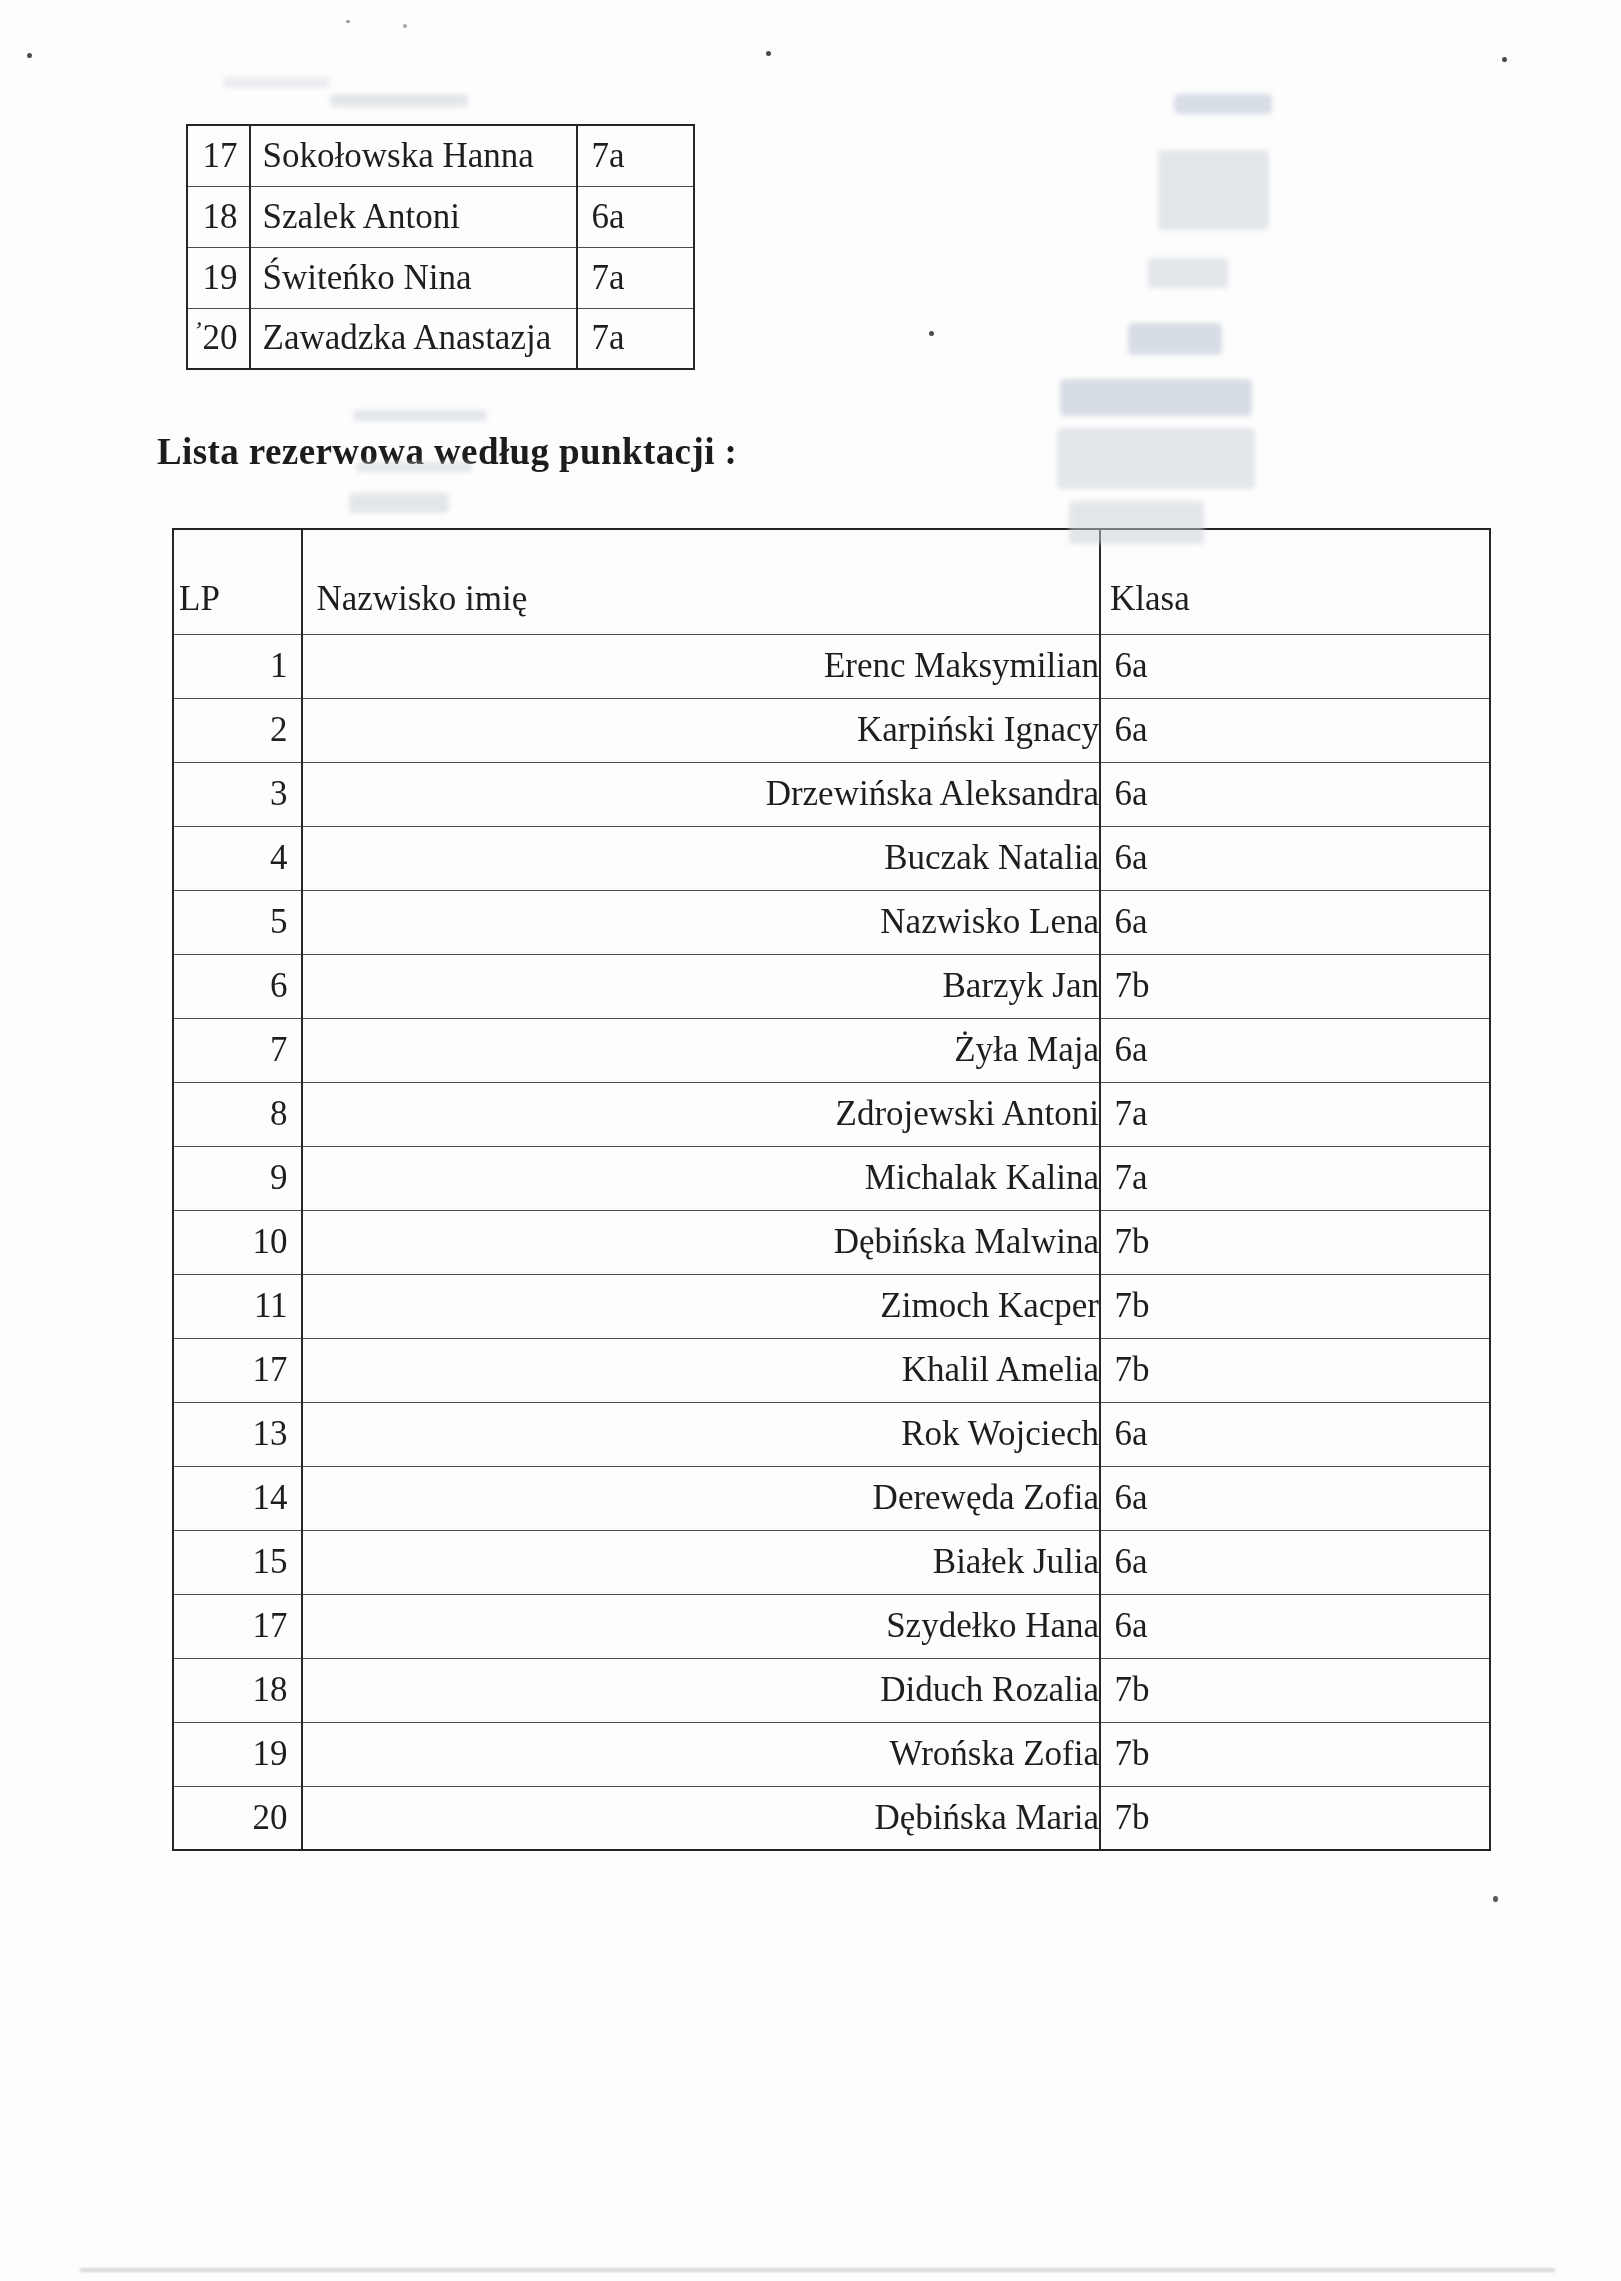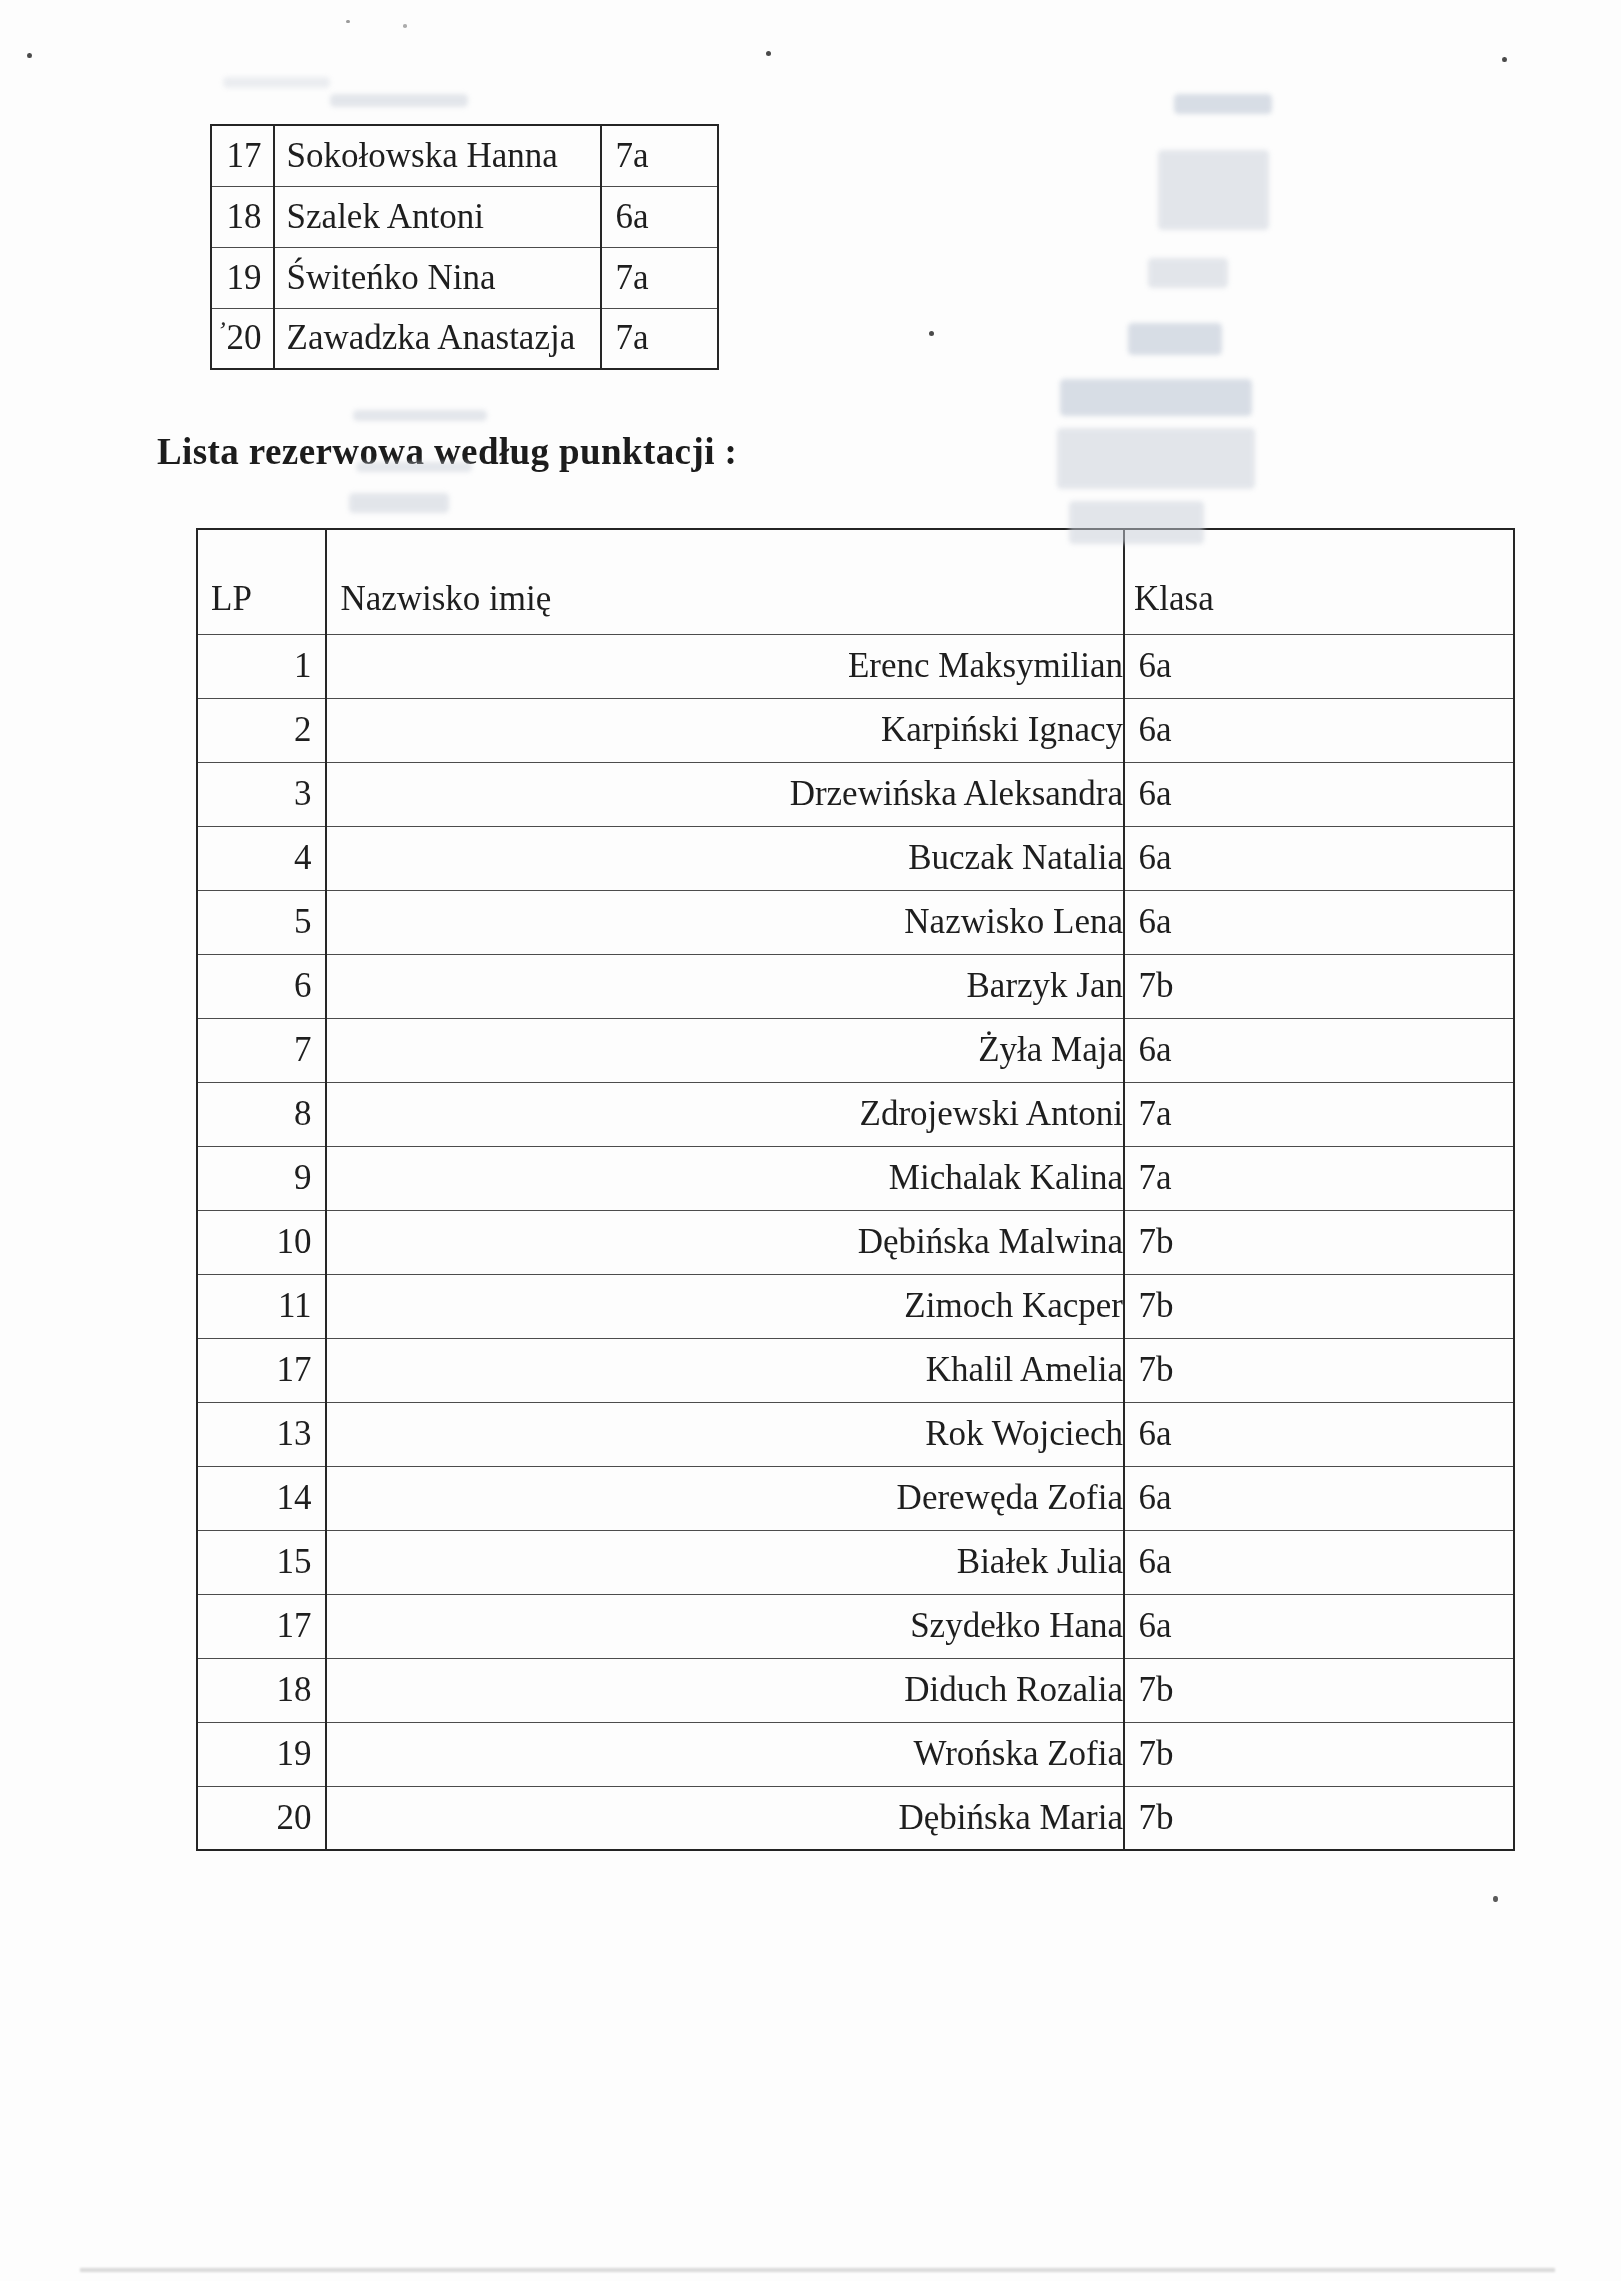--- a/index.html
+++ b/index.html
@@ -15,21 +15,21 @@
   .tbl { position:absolute; border-collapse:collapse; table-layout:fixed; }
   .tbl td, .tbl th {
     border-top:1.8px solid #4c4c4c;
     border-bottom:1.8px solid #4c4c4c;
     border-left:2.7px solid #262626;
     border-right:2.7px solid #262626;
     white-space:nowrap;
     overflow:hidden;
     font-weight:normal;
   }
-  .tbl { border:2.7px solid #242424;margin-left:24px; }
+  .tbl { border:2.7px solid #242424; }
 
   
   #top-table { left:186px; top:124px; width:507px; font-size:35px; }
   #top-table td { height:61px; vertical-align:middle; }
   #top-table .num-cell  { text-align:right; padding-right:11.6px; position:relative; }
   #top-table .name-cell { text-align:left;  padding-left:11.6px; }
   #top-table .class-cell{ text-align:left;  padding-left:13.4px; }
   #top-table .mark {
     position:absolute; left:6.2px; top:8px;
     font-size:25px; color:#2a2a2a; transform:rotate(8deg);
@@ -43,21 +43,21 @@
     font-weight:bold;
   }
 
   
   #reserve-table { left:172px; top:528px; width:1317px; font-size:35px; }
   #reserve-table th {
     height:105px; vertical-align:bottom; text-align:left;
     padding-bottom:14.3px;
   }
   #reserve-table td { height:64px; vertical-align:middle; }
-  #reserve-table th.lp-cell   { padding-left:13px; }
+  #reserve-table th.lp-cell   { padding-left:5px; }
   #reserve-table th.name-cell { padding-left:13.4px; }
   #reserve-table th.class-cell{ padding-left:9px; }
   #reserve-table td.lp-cell   { text-align:right; padding-right:13.4px; }
   #reserve-table td.name-cell { text-align:right;  padding-left:14.3px; }
   #reserve-table td.class-cell{ text-align:left;  padding-left:13.4px; }
 
   
   .dot { position:absolute; border-radius:50%; background:#4a4a4a; }
   .smudge {
     position:absolute; background:#c9cfd9; border-radius:4.5px;

